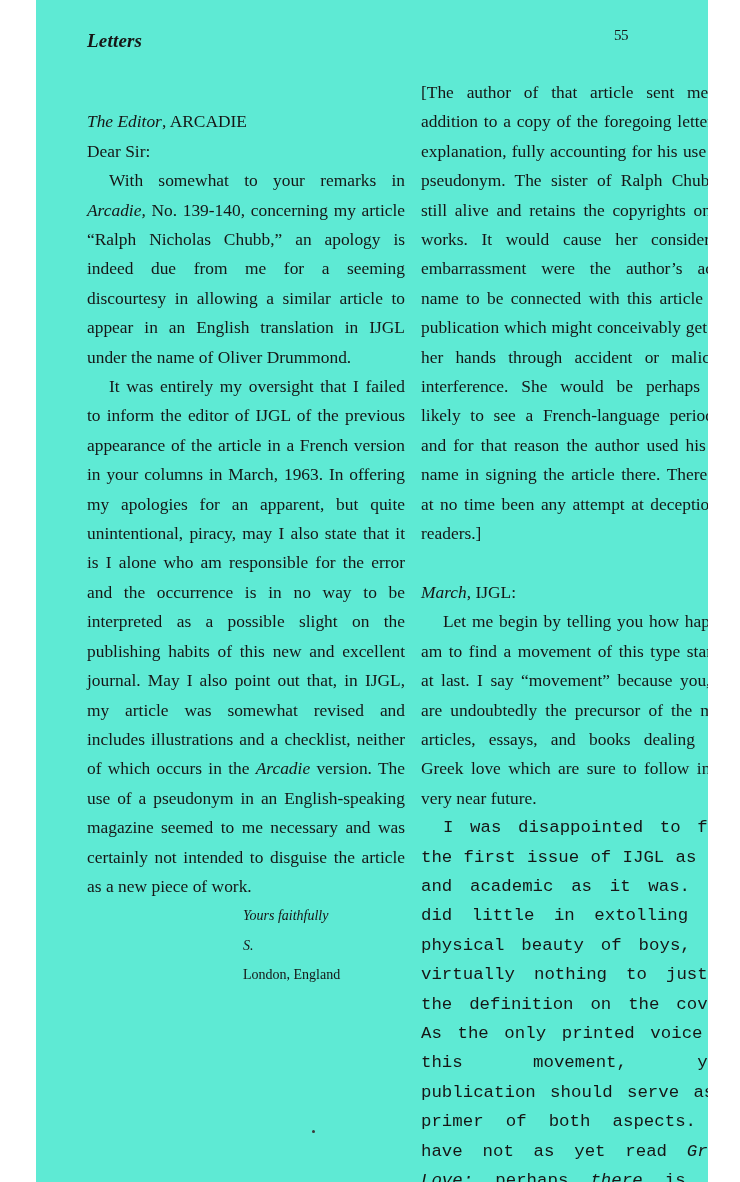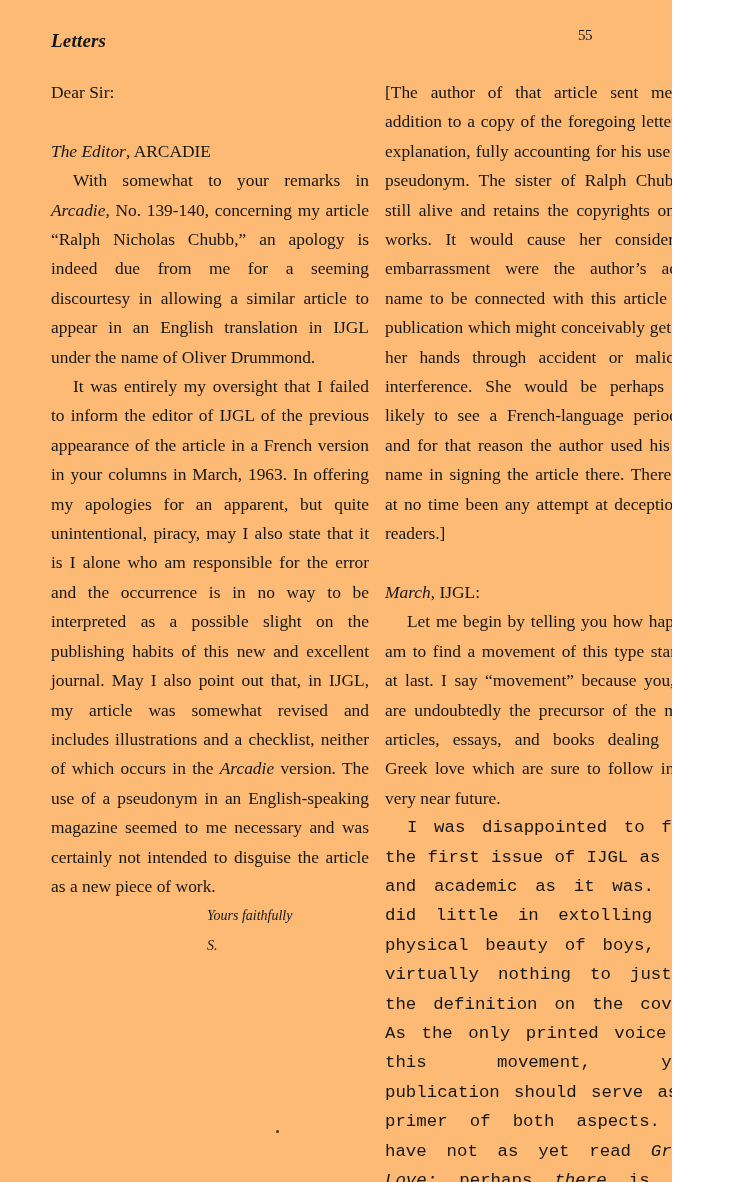--- a/index.html
+++ b/index.html
@@ -5,24 +5,25 @@
 <style>
   html, body {
     margin: 0;
     padding: 0;
     background: #ffffff;
   }
   .page {
     position: relative;
     width: 672px;
     height: 1182px;
-    background: #fdba74;
+    background: #5eead4;
     overflow: hidden;
     font-family: "Liberation Serif", "DejaVu Serif", serif;
     color: #161616;
+    margin-left: 36px;
     -webkit-font-smoothing: none;
   }
 
   
   .running-head {
     position: absolute;
     top: 30px;
     left: 51px;
     right: 40px;
     height: 26px;
@@ -125,30 +126,31 @@
   <div class="running-head">
     <span class="running-head-title">Letters</span>
     <span class="running-head-folio">55</span>
   </div>
 
   <div class="columns">
 
     <div class="col col-left">
 
 
+      <p class="line" style="margin-top:29.4px;"><em>The Editor</em><span>, ARCADIE</span></p>
+
       <p class="line">Dear Sir:</p>
-
-      <p class="line" style="margin-top:29.4px;"><em>The Editor</em><span>, ARCADIE</span></p>
 
       <p class="para indent"><span>With somewhat to your remarks in </span><em>Arcadie,</em><span> No. 139-140, concerning my article “Ralph Nicholas Chubb,” an apology is indeed due from me for a seeming discourtesy in allowing a similar article to appear in an English translation in IJGL under the name of Oliver Drummond.</span></p>
 
       <p class="para indent"><span>It was entirely my oversight that I failed to inform the editor of IJGL of the previous appearance of the article in a French version in your columns in March, 1963. In offering my apologies for an apparent, but quite unintentional, piracy, may I also state that it is I alone who am responsible for the error and the occurrence is in no way to be interpreted as a possible slight on the publishing habits of this new and excellent journal. May I also point out that, in IJGL, my article was somewhat revised and includes illustrations and a checklist, neither of which occurs in the </span><em>Arcadie</em><span> version. The use of a pseudonym in an English-speaking magazine seemed to me necessary and was certainly not intended to disguise the article as a new piece of work.</span></p>
 
       <p class="signoff"><em>Yours faithfully</em></p>
       <p class="signoff"><em>S.</em></p>
+      <p class="signoff">London, England</p>
     </div>
 
     <div class="col col-right">
 
       <p class="para">[The author of that article sent me, in addition to a copy of the foregoing letter, an explanation, fully accounting for his use of a pseudonym. The sister of Ralph Chubb is still alive and retains the copyrights on his works. It would cause her considerable embarrassment were the author’s actual name to be connected with this article in a publication which might conceivably get into her hands through accident or malicious interference. She would be perhaps less likely to see a French-language periodical and for that reason the author used his real name in signing the article there. There had at no time been any attempt at deception of readers.]</p>
 
       <p class="line" style="margin-top:29.4px;"><em>March</em><span>, IJGL:</span></p>
 
       <p class="para indent">Let me begin by telling you how happy I am to find a movement of this type starting at last. I say “movement” because you, sir, are undoubtedly the precursor of the many articles, essays, and books dealing with Greek love which are sure to follow in the very near future.</p>
 

